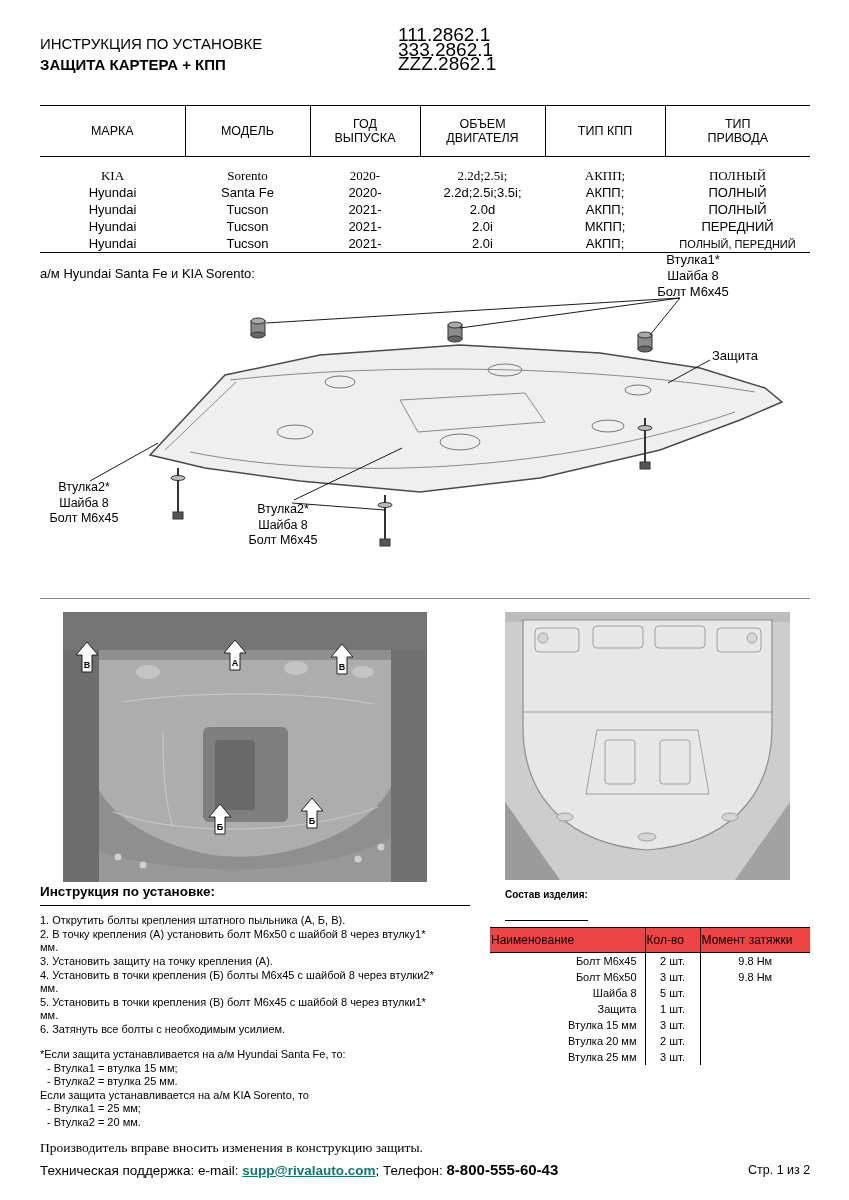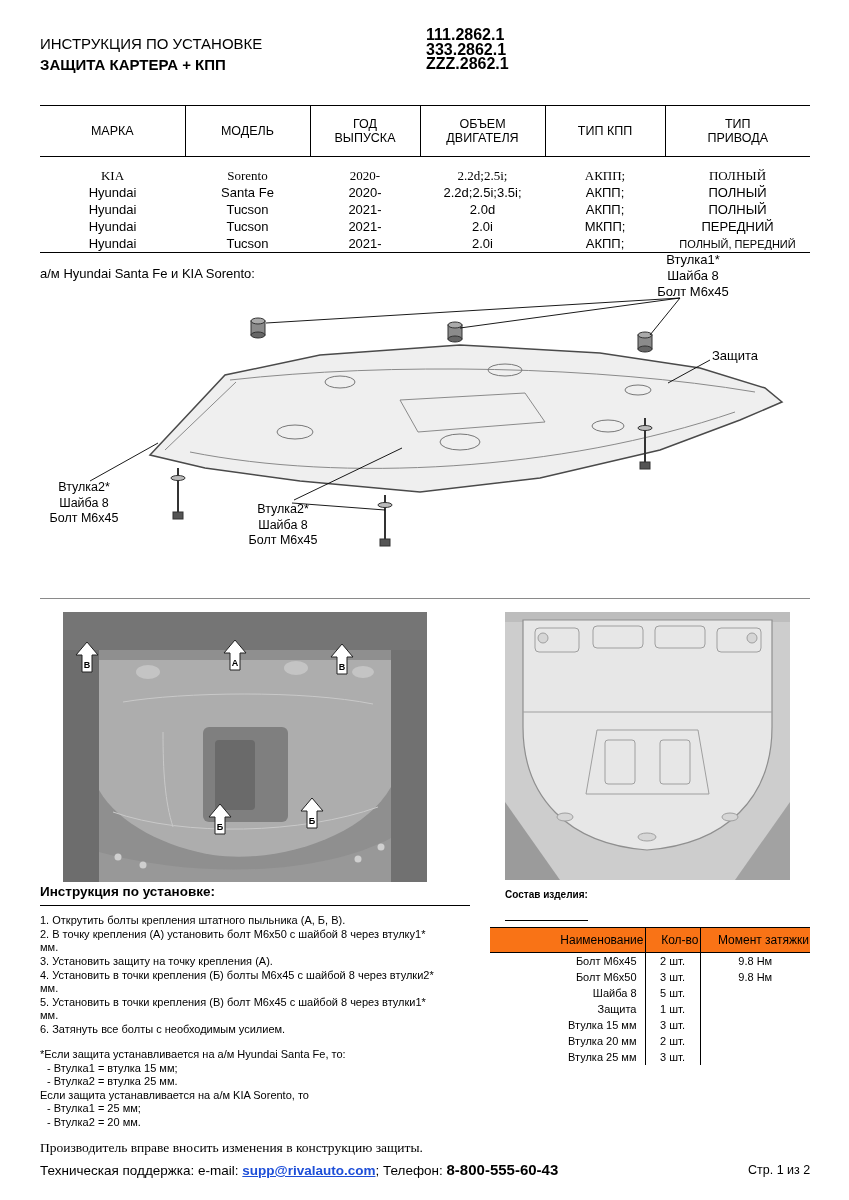--- a/index.html
+++ b/index.html
@@ -3,21 +3,21 @@
 <meta charset="utf-8">
 <style>
   html,body{margin:0;padding:0;background:#ffffff;}
   .page{position:relative;width:849px;height:1200px;background:#ffffff;color:#000;
         font-family:"Liberation Sans",sans-serif;overflow:hidden;border-radius:14px;}
   .abs{position:absolute;}
 
   
   .doc-title{left:40px;top:33px;font-size:15px;line-height:21px;}
   .doc-title .l2{font-weight:bold;}
-  .part-numbers{left:398px;top:28px;font-size:16px;line-height:14.5px;font-weight:bold;margin-left:28px;}
+  .part-numbers{left:398px;top:28px;font-size:19px;line-height:14.5px;font-weight:normal;}
 
   
   table.fitment{left:40px;top:105px;width:770px;border-collapse:collapse;table-layout:fixed;}
   .fitment th{font-weight:normal;font-size:12.5px;border-top:1px solid #000;border-bottom:1px solid #000;
               height:46px;text-align:center;vertical-align:middle;white-space:pre-line;padding:2px 4px;}
   .fitment th + th{border-left:1px solid #000;}
   .fitment td{font-size:13px;text-align:center;height:17px;padding:0 2px;overflow:hidden;}
   .fitment tbody tr:first-child td{padding-top:10px;font-family:Liberation Serif, serif;}
   .fitment tbody tr:last-child td{border-bottom:1px solid #000;}
   .fitment tbody tr:last-child td:last-child{font-size:11px;}
@@ -40,30 +40,30 @@
   .notes{margin-top:12px;font-size:11px;line-height:13.5px;width:420px;}
   .notes .note:nth-child(2),.notes .note:nth-child(3),
   .notes .note:nth-child(5),.notes .note:nth-child(6){padding-left:7px;}
 
   
   .parts{left:490px;top:884px;width:320px;}
   .parts-title{font-weight:bold;font-size:10px;margin-left:15px;display:inline-block;
                border-bottom:1px solid #000;padding-bottom:20px;}
   table.parts-table{border-collapse:collapse;margin-top:6px;width:320px;table-layout:fixed;position:static;}
   .parts-table th{font-size:12px;font-weight:normal;border-top:1px solid #000;border-bottom:1px solid #000;
-                  background:#f97316;height:22px;text-align:right;}
+                  background:#ef4444;height:22px;text-align:left;}
   .parts-table th + th,.parts-table td + td{border-left:1px solid #000;}
   .parts-table td{font-size:11px;height:14px;}
   .parts-table td:first-child{text-align:right;padding-right:8px;}
   .parts-table td:nth-child(2),.parts-table td:nth-child(3){text-align:center;}
 
   
   .footer-notice{left:40px;top:1140px;font-size:13.5px;font-family:Liberation Serif, serif;}
   .footer-support{left:40px;top:1161px;font-size:13.5px;}
-  .email{color:#1d4ed8;font-weight:bold;text-decoration:underline;cursor:pointer;}
+  .email{color:#0f766e;font-weight:bold;text-decoration:underline;cursor:pointer;}
   .phone{font-weight:bold;font-size:15px;}
   .page-num{left:748px;top:1163px;font-size:12.5px;}
 </style>
 </head>
 <body>
 
 <div class="page">
 
   <div class="abs doc-title">
     <div class="l1">ИНСТРУКЦИЯ ПО УСТАНОВКЕ</div>

